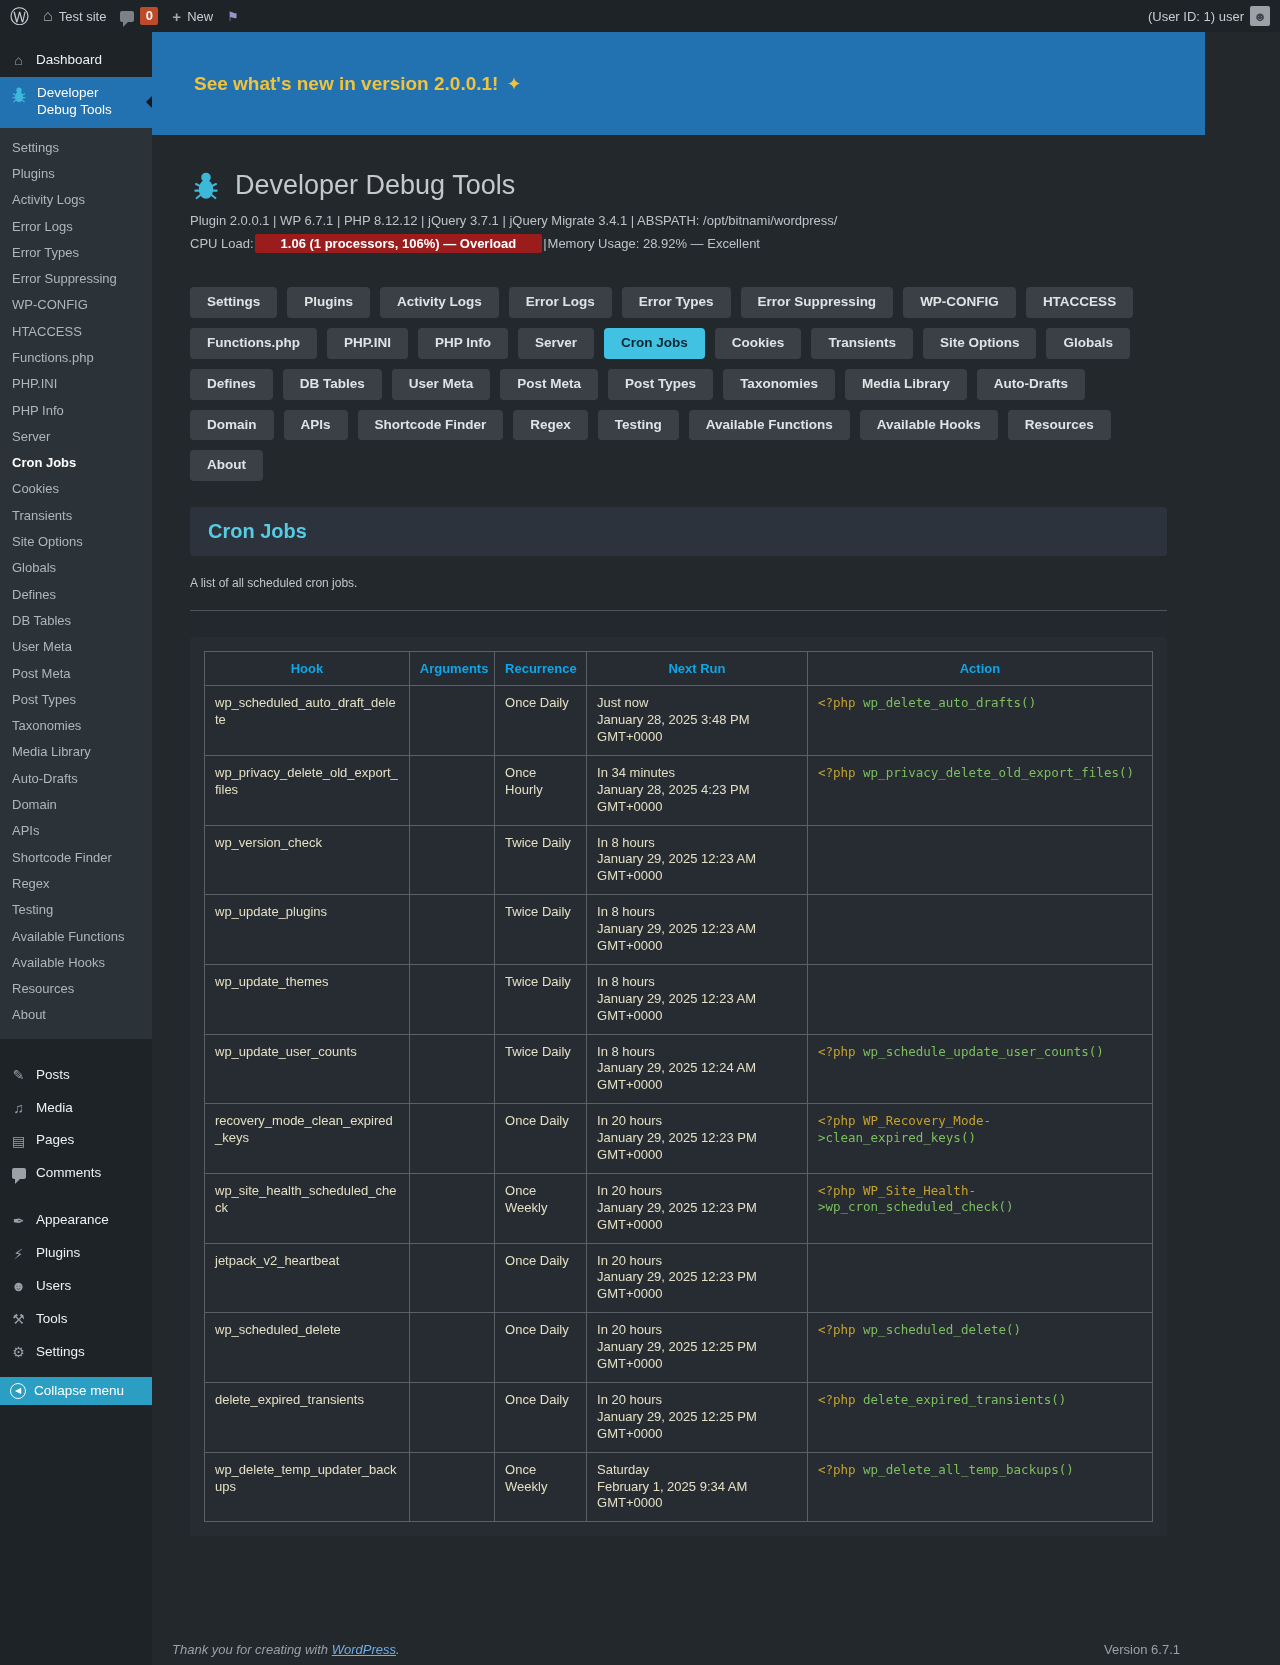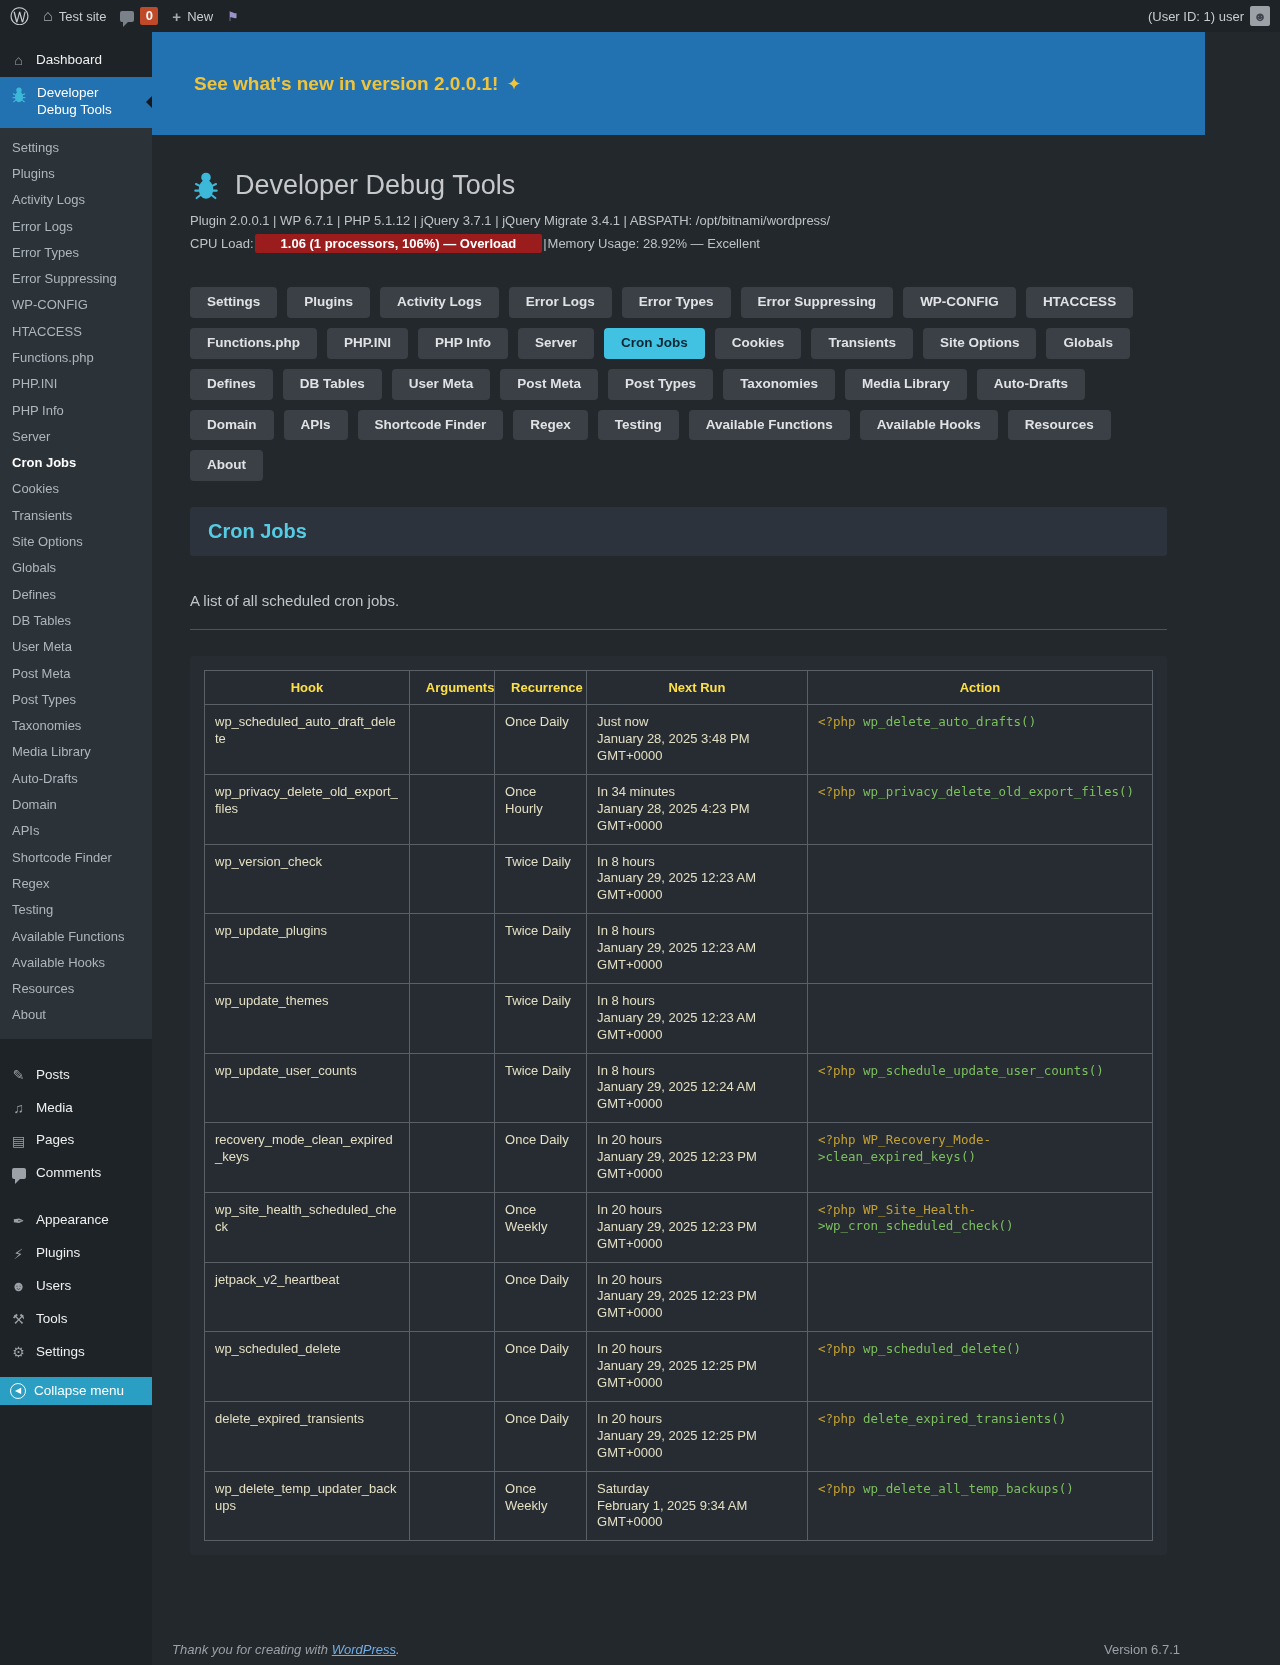--- a/index.html
+++ b/index.html
@@ -108,28 +108,28 @@
   .tab{
     background:#3a4046;color:#e0e2e5;border:none;border-radius:4px;
     padding:8px 17px;font-size:13.5px;font-weight:bold;cursor:pointer;
     font-family:inherit;line-height:1.1;
   }
   .tab.active{background:var(--active-tab-bg);color:#0c2733}
   .section-band{
     margin-top:26px;background:#2d333c;border-radius:3px;padding:13px 18px;
   }
   .section-title{font-size:20px;font-weight:bold;color:var(--section-title)}
-  .section-desc{margin-top:36px;font-size:15px;color:#c2c6ca}
+  .section-desc{margin-top:20px;font-size:12px;color:#c2c6ca}
   .rule{margin-top:20px;border:0;border-top:1px solid #4c535b}
   
   .table-panel{margin-top:26px;background:#272c32;border-radius:3px;padding:14px}
   table.cron-table{width:100%;border-collapse:collapse;table-layout:fixed}
   .cron-table th,.cron-table td{border:1px solid #5a6067;vertical-align:top}
   .cron-table th{
-    padding:9px 16px;text-align:center;font-size:13px;font-weight:bold;color:#fde047;
+    padding:9px 10px;text-align:center;font-size:13px;font-weight:bold;color:#0ea5e9;
   }
   .cron-table td{padding:9px 10px;font-size:13px;color:#e3dfc3;line-height:1.3}
   .c-hook{width:21.6%}.c-args{width:9%}.c-rec{width:9.7%}.c-next{width:23.3%}.c-action{width:36.4%}
   td.hook{overflow-wrap:anywhere}
   td.nextrun{white-space:pre-line}
   td.action{font-family:"DejaVu Sans Mono","Liberation Mono",monospace;font-size:12.5px}
   .code-gold{color:var(--code-gold)}
   .code-green{color:var(--code-green)}
   
   .footer{
@@ -280,21 +280,21 @@
         <svg class="bug-svg" viewBox="0 0 24 24">
           <g fill="currentColor" stroke="currentColor" stroke-width="1.6" stroke-linecap="round">
             <ellipse cx="12" cy="14.5" rx="4.6" ry="6.3"></ellipse>
             <circle cx="12" cy="5.6" r="2.8"></circle>
             <path fill="none" d="M4.5 10.5l3.6 1.8M4 15.5h3.7M5 21l3.6-2.8M19.5 10.5l-3.6 1.8M20 15.5h-3.7M19 21l-3.6-2.8"></path>
           </g>
         </svg>
         <h1 class="page-title">Developer Debug Tools</h1>
       </div>
 
-      <div class="meta-line">Plugin 2.0.0.1   |   WP 6.7.1   |   PHP 5.1.12   |   jQuery 3.7.1   |   jQuery Migrate 3.4.1   |   ABSPATH: /opt/bitnami/wordpress/</div>
+      <div class="meta-line">Plugin 2.0.0.1   |   WP 6.7.1   |   PHP 8.12.12   |   jQuery 3.7.1   |   jQuery Migrate 3.4.1   |   ABSPATH: /opt/bitnami/wordpress/</div>
 
       <div class="cpu-line">
         <span>CPU Load:</span>
         <span class="cpu-badge">1.06 (1 processors, 106%) — Overload</span>
         <span>|</span>
         <span>Memory Usage: 28.92% — Excellent</span>
       </div>
 
       <nav class="tabs">
           <button class="tab">Settings</button>

